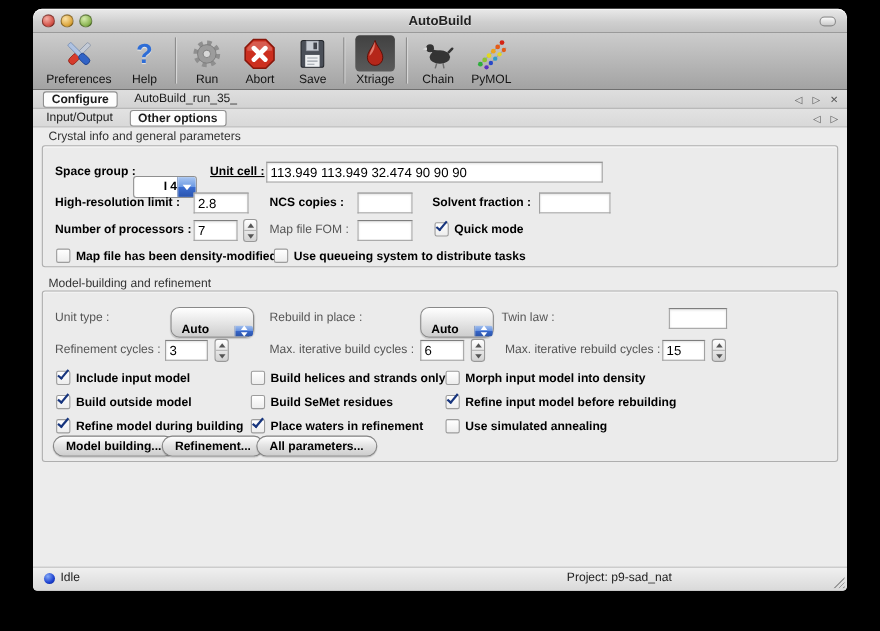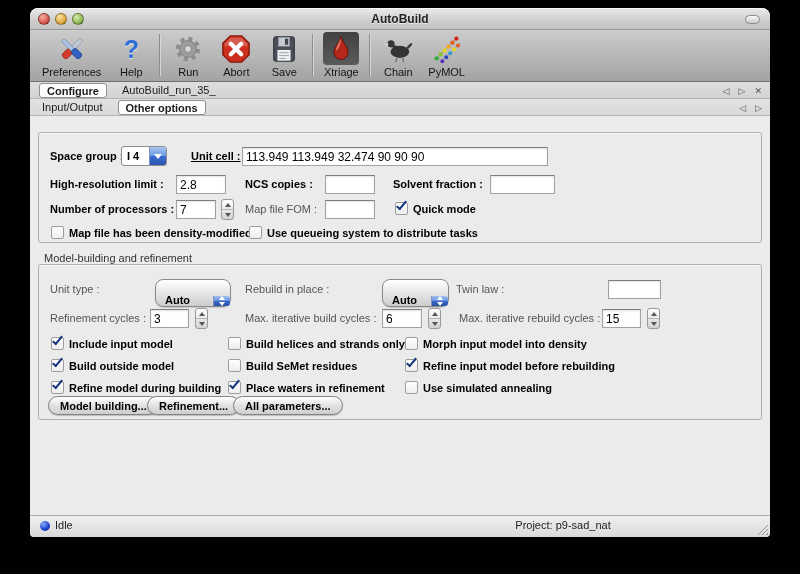--- a/index.html
+++ b/index.html
@@ -260,24 +260,25 @@
       <span>Other options</span>
     </div>
     <div class="tabnav">
       <span>◁</span>
       <span>▷</span>
     </div>
   </div>
 
   <div class="content">
 
+    <div class="gtitle" style="left:14px; top:2px;">Crystal info and general parameters</div>
     <div class="gbox" style="left:8px; top:16px; width:724px; height:111px;"></div>
 
     <div class="lbl" style="left:20px; top:31px;">Space group :</div>
-    <div class="combo" style="left:91px; top:30px; width:46px;">
+    <div class="combo" style="left:91px; top:44px; width:58px;text-align:right;">
       <span class="combo-text">I 4</span>
       <span class="combo-btn">
             <span class="tri-dn"></span>
           </span>
     </div>
     <div class="lbl" style="left:161px; top:31px;text-decoration:underline;">Unit cell :</div>
     <input class="tf" style="left: 212px; top: 31px; width: 306px;" value="113.949 113.949 32.474 90 90 90">
 
     <div class="lbl" style="left:20px; top:59px;">High-resolution limit :</div>
     <input class="tf" style="left: 146px; top: 59px; width: 50px;" value="2.8">

